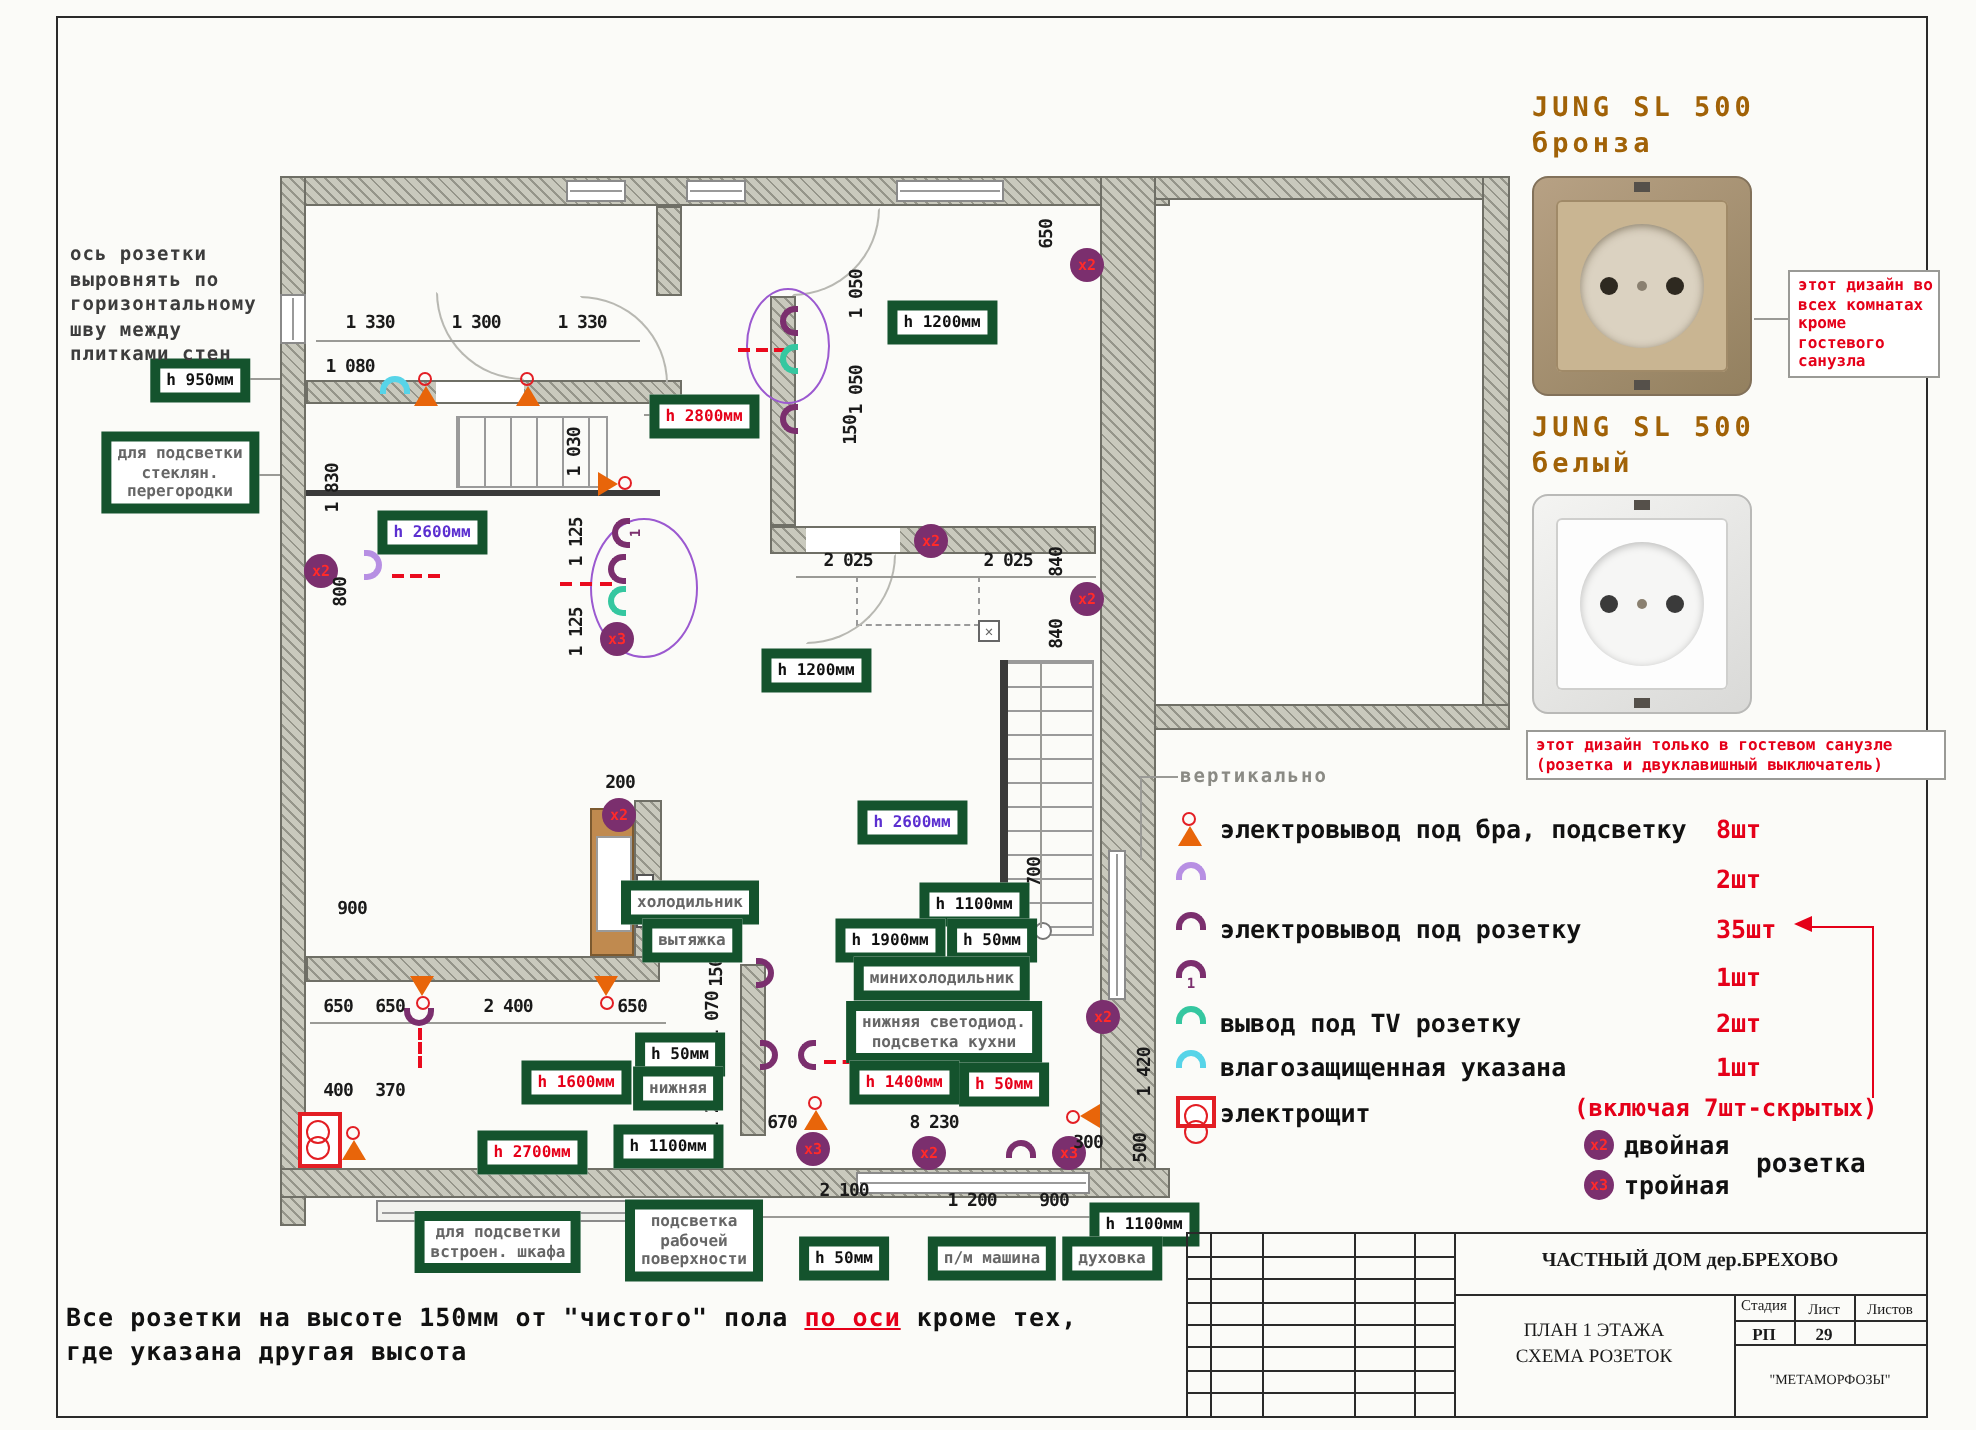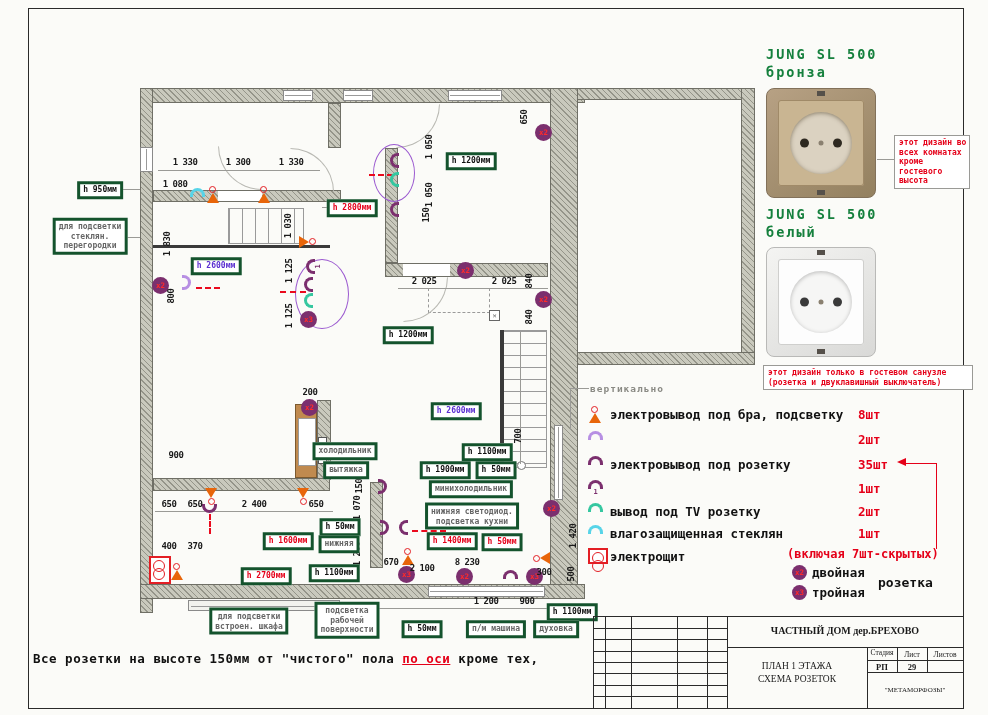--- a/index.html
+++ b/index.html
@@ -30,21 +30,21 @@
   .sq{position:absolute;width:9px;height:9px;background:#fff;border:1px solid #555;box-sizing:border-box;}
   .vent{position:absolute;width:11px;height:11px;border:1px solid #666;background:#fff;
         font:7px "DejaVu Sans Mono",monospace;color:#666;text-align:center;line-height:10px;box-sizing:border-box;}
   .strip{position:absolute;background:#f2f2ee;border:1px solid #8a8a8a;box-sizing:border-box;}
   .strip::after{content:"";position:absolute;left:2px;right:2px;top:50%;height:1px;background:#9a9a9a;}
   .ell{position:absolute;border:1.5px solid #9b59d0;border-radius:50%;}
 
   
   .dim{position:absolute;font:bold 9px "DejaVu Sans Mono",monospace;color:#1a1a1a;
        white-space:nowrap;letter-spacing:-0.5px;}
-  .co{position:absolute;background:#fff;border:3px solid #14532d;padding:1px 3px;
+  .co{position:absolute;background:#fff;border:5px solid #14532d;padding:1px 3px;
       font:bold 8px/9.5px "DejaVu Sans Mono",monospace;text-align:center;white-space:nowrap;}
   .ln{position:absolute;background:#9a9a96;}
   .ln.red{background:#e50019;}
   .ln.dash{height:0!important;border-top:2px dashed #ea0a1e;background:none;}
   .ln.vdash{width:0!important;border-left:2px dashed #ea0a1e;background:none;}
   .ah{position:absolute;width:0;height:0;border-top:4px solid transparent;border-bottom:4px solid transparent;
       border-right:9px solid #e50019;}
   .axisnote{position:absolute;left:35px;top:122px;}
   .axln{font:bold 9.5px/12.5px "DejaVu Sans Mono",monospace;color:#3c3c3c;letter-spacing:.5px;}
   .vlabel{position:absolute;font:bold 9.5px "DejaVu Sans Mono",monospace;color:#8a8a84;letter-spacing:1px;}
@@ -73,21 +73,21 @@
   
   .lrow{position:absolute;left:586px;width:374px;height:20px;display:flex;align-items:center;}
   .lsym{width:24px;position:relative;height:20px;flex:none;}
   .lsym .sym{position:absolute;left:2px;top:2px;}
   .llab{font:bold 12.5px "DejaVu Sans Mono",monospace;color:#111;white-space:nowrap;}
   .lcount{position:absolute;left:272px;font:bold 12.5px "DejaVu Sans Mono",monospace;color:#e50019;white-space:nowrap;}
   .lred{position:absolute;font:bold 12px "DejaVu Sans Mono",monospace;color:#e50019;white-space:nowrap;}
   .lsmall{position:absolute;font:bold 12.5px "DejaVu Sans Mono",monospace;color:#111;white-space:nowrap;}
 
   
-  .ptitle{position:absolute;font:bold 13.5px "DejaVu Sans Mono",monospace;color:#15803d;letter-spacing:2px;white-space:nowrap;}
+  .ptitle{position:absolute;font:bold 13.5px "DejaVu Sans Mono",monospace;color:#a16207;letter-spacing:2px;white-space:nowrap;}
   .outlet{position:absolute;width:110px;height:110px;border-radius:8px;box-sizing:border-box;}
   .outlet .plate{position:absolute;inset:11px;border-radius:3px;}
   .outlet .disc{position:absolute;left:50%;top:50%;width:62px;height:62px;border-radius:50%;
         transform:translate(-50%,-50%);}
   .outlet .disc::before,.outlet .disc::after{content:"";position:absolute;top:50%;width:9px;height:9px;
         border-radius:50%;background:#2e2920;transform:translateY(-50%);}
   .outlet .disc::before{left:10px;} .outlet .disc::after{right:10px;}
   .outlet .screw{position:absolute;left:50%;top:50%;width:5px;height:5px;border-radius:50%;
         background:#8a8070;transform:translate(-50%,-50%);}
   .outlet .clip{position:absolute;left:50%;width:8px;height:5px;transform:translateX(-50%);background:#55504a;}
@@ -251,21 +251,21 @@
         <div class="dim" style="left: 169px; top: 546px; transform: translate(-50%, -50%);">400</div>
         <div class="dim" style="left: 195px; top: 546px; transform: translate(-50%, -50%);">370</div>
         <div class="dim" style="left: 359px; top: 486px; transform: translate(-50%, -50%) rotate(-90deg);">150</div>
         <div class="dim" style="left: 357px; top: 508px; transform: translate(-50%, -50%) rotate(-90deg);">1 070</div>
         <div class="dim" style="left: 357px; top: 554px; transform: translate(-50%, -50%) rotate(-90deg);">1 200</div>
         <div class="dim" style="left: 391px; top: 562px; transform: translate(-50%, -50%);">670</div>
         <div class="dim" style="left: 467px; top: 562px; transform: translate(-50%, -50%);">8 230</div>
         <div class="dim" style="left: 544px; top: 572px; transform: translate(-50%, -50%);">300</div>
         <div class="dim" style="left: 573px; top: 536px; transform: translate(-50%, -50%) rotate(-90deg);">1 420</div>
         <div class="dim" style="left: 571px; top: 574px; transform: translate(-50%, -50%) rotate(-90deg);">500</div>
-        <div class="dim" style="left: 422px; top: 568px; transform: translate(-50%, -50%);">2 100</div>
+        <div class="dim" style="left: 422px; top: 596px; transform: translate(-50%, -50%);">2 100</div>
         <div class="dim" style="left: 486px; top: 601px; transform: translate(-50%, -50%);">1 200</div>
         <div class="dim" style="left: 527px; top: 601px; transform: translate(-50%, -50%);">900</div>
       </div>
     <div>
         <div class="co" style="left: 100px; top: 190px; color: rgb(17, 17, 17); transform: translate(-50%, -50%);">
           <div>h 950мм</div>
         </div>
         <div class="co" style="left: 90px; top: 236px; color: rgb(102, 102, 102); transform: translate(-50%, -50%);">
           <div>для подсветки</div>
           <div>стеклян.</div>
@@ -347,38 +347,45 @@
         </div>
         <div class="co" style="left: 347px; top: 620px; color: rgb(102, 102, 102); transform: translate(-50%, -50%);">
           <div>подсветка</div>
           <div>рабочей</div>
           <div>поверхности</div>
         </div>
       </div>
     <div class="ah" style="left:897px;top:458px"></div>
   </div>
 
+  <div class="axisnote">
+      <div class="axln">ось розетки</div>
+      <div class="axln">выровнять по</div>
+      <div class="axln">горизонтальному</div>
+      <div class="axln">шву между</div>
+      <div class="axln">плитками стен</div>
+    </div>
   <div class="vlabel" style="left:590px;top:383px">вертикально</div>
 
   <div>
     <div class="ptitle" style="left:766px;top:46px">JUNG SL 500</div>
     <div class="ptitle" style="left:766px;top:64px">бронза</div>
     <div class="outlet bronze" style="left:766px;top:88px">
       <div class="clip" style="top:2px"></div>
       <div class="clip" style="bottom:2px"></div>
       <div class="plate"></div>
       <div class="disc"></div>
       <div class="screw"></div>
     </div>
     <div class="pnote" style="left:894px;top:135px;width:66px">
         <div class="pnln">этот дизайн во</div>
         <div class="pnln">всех комнатах</div>
         <div class="pnln">кроме</div>
         <div class="pnln">гостевого</div>
-        <div class="pnln">высота</div>
+        <div class="pnln">санузла</div>
       </div>
   </div>
 
   <div>
     <div class="ptitle" style="left:766px;top:206px">JUNG SL 500</div>
     <div class="ptitle" style="left:766px;top:224px">белый</div>
     <div class="outlet whiteo" style="left:766px;top:247px">
       <div class="clip" style="top:2px"></div>
       <div class="clip" style="bottom:2px"></div>
       <div class="plate"></div>
@@ -422,21 +429,21 @@
       <span class="lsym">
           <span class="sym arc tv"></span>
         </span>
       <span class="llab">вывод под TV розетку</span>
       <span class="lcount">2шт</span>
     </div>
     <div class="lrow" style="top:523px">
       <span class="lsym">
           <span class="sym arc wet"></span>
         </span>
-      <span class="llab">влагозащищенная стеклян</span>
+      <span class="llab">влагозащищенная указана</span>
       <span class="lcount">1шт</span>
     </div>
     <div class="lrow" style="top:546px">
       <span class="lsym">
           <span class="sym panel" style="width:20px;height:16px"></span>
         </span>
       <span class="llab">электрощит</span>
     </div>
     <div class="lred" style="left:787px;top:547px">(включая 7шт-скрытых)</div>
     <span class="sym badge" style="left:792px;top:565px;width:15px;height:15px">x2</span>
@@ -471,14 +478,15 @@
     <div class="tbt" style="left:273px;top:31px;width:30px;font:7.5px 'Liberation Serif',serif">Стадия</div>
     <div class="tbt" style="left:303px;top:33px;width:30px;font:7.5px 'Liberation Serif',serif">Лист</div>
     <div class="tbt" style="left:333px;top:33px;width:36px;font:7.5px 'Liberation Serif',serif">Листов</div>
     <div class="tbt" style="left:273px;top:45px;width:30px;font:bold 8.5px 'Liberation Serif',serif">РП</div>
     <div class="tbt" style="left:303px;top:45px;width:30px;font:bold 8.5px 'Liberation Serif',serif">29</div>
     <div class="tbt" style="left:273px;top:69px;width:96px;font:7px 'Liberation Serif',serif">"МЕТАМОРФОЗЫ"</div>
   </div>
 
   <div class="note">
     <span>Все розетки на высоте 150мм от "чистого" пола </span><span class="red-u">по оси</span><span> кроме тех,</span><br>
+    <span>где указана другая высота</span>
   </div>
 </div>
 
 </body></html>

